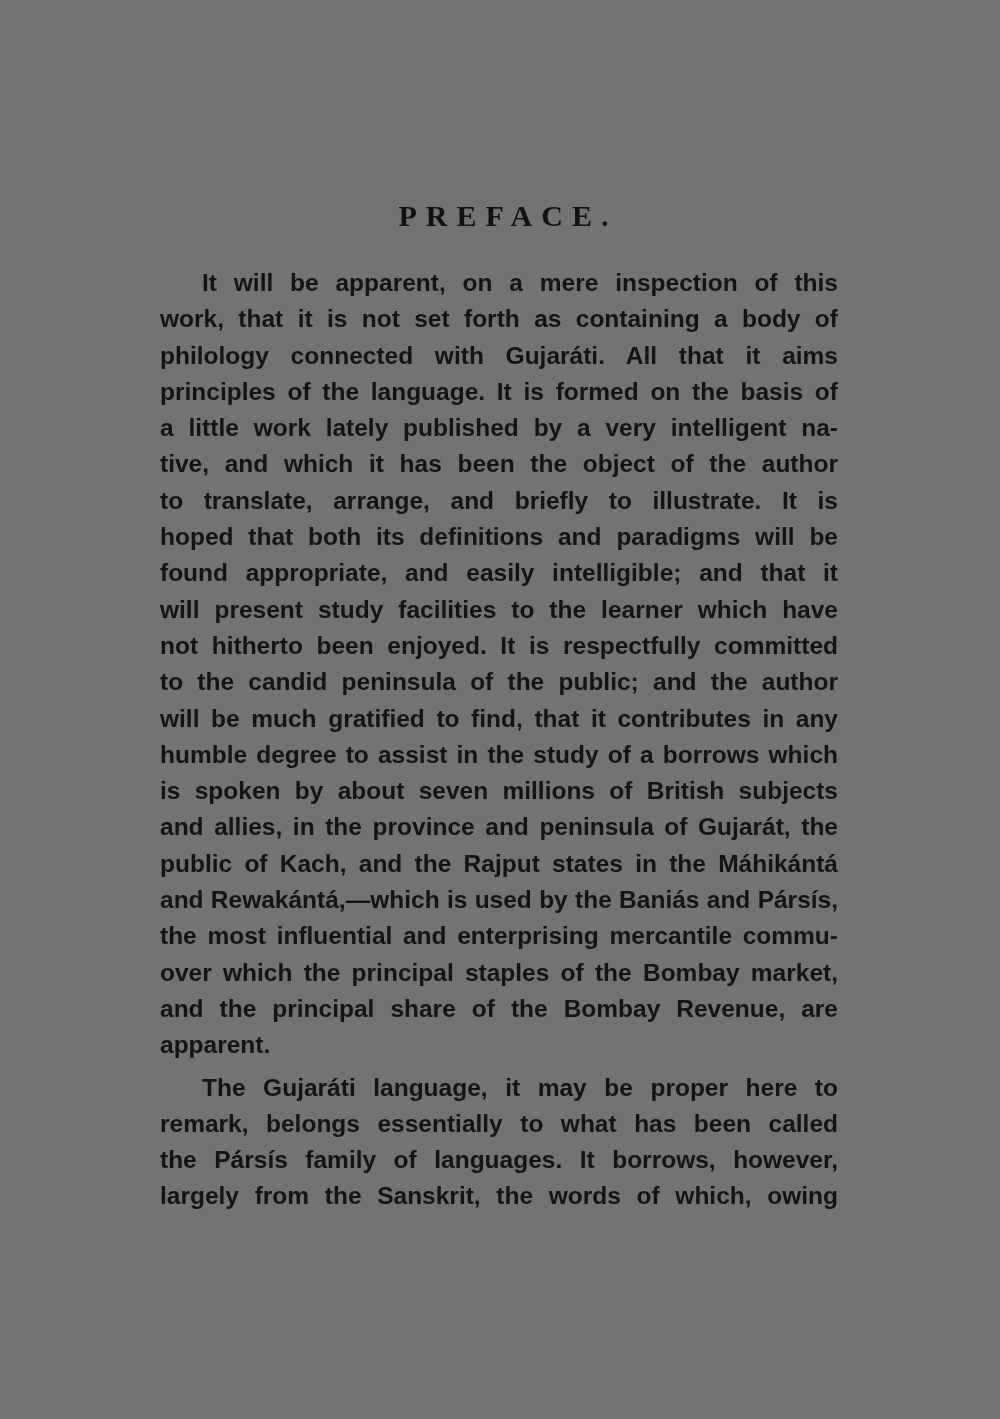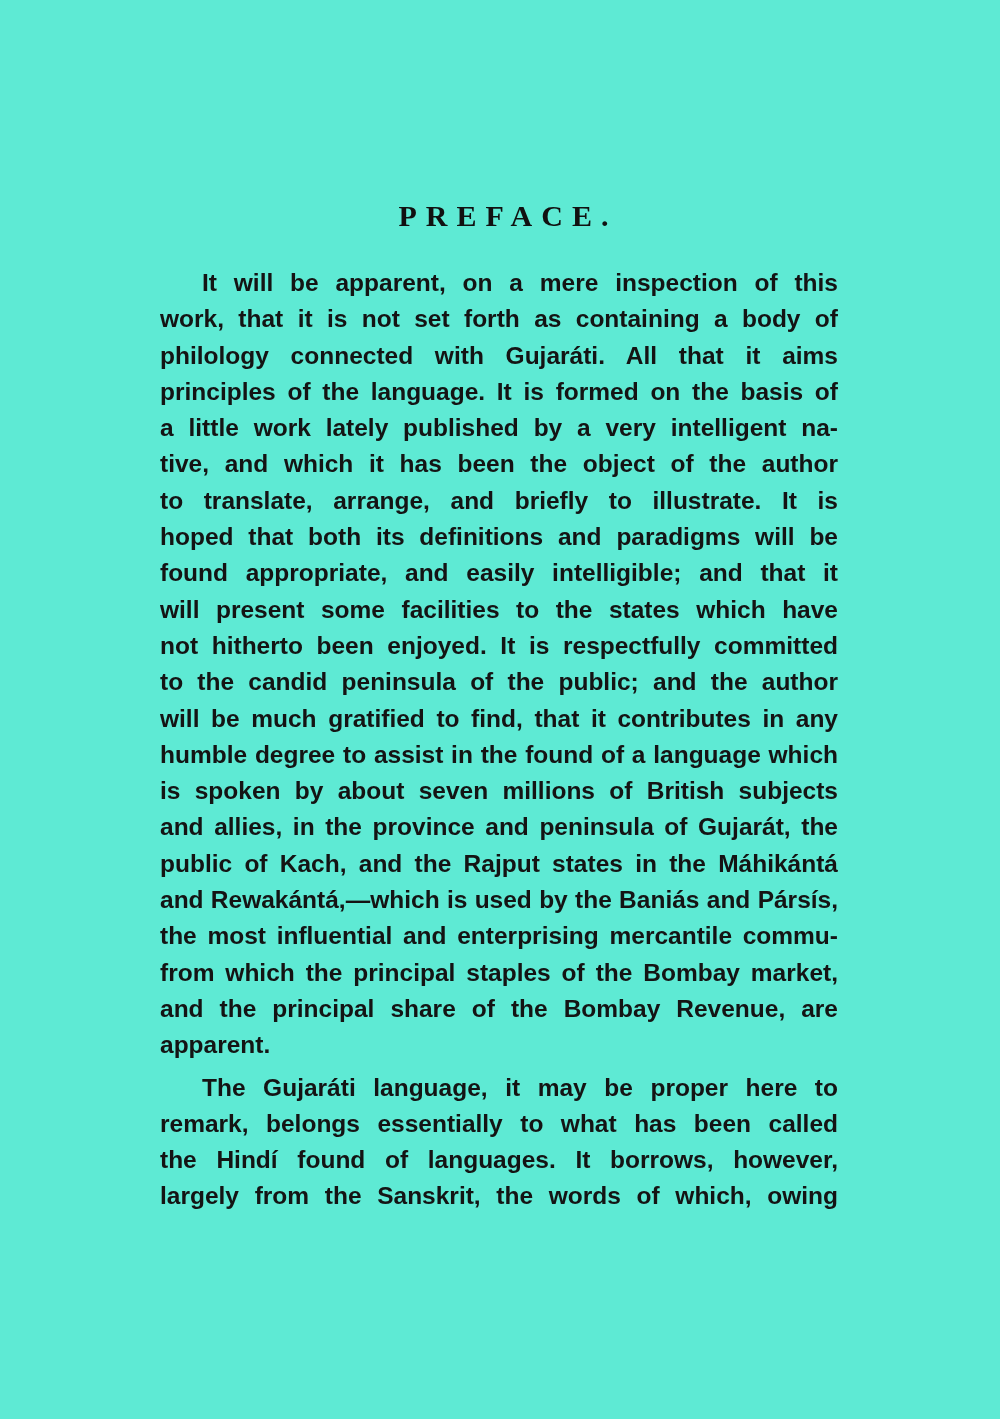--- a/index.html
+++ b/index.html
@@ -13,21 +13,21 @@
       position: relative;
       overflow: hidden;
       font-family: "DejaVu Serif", "Liberation Serif", serif;
       color: #111111;
     }
     .page {
       position: absolute;
       left: 0; top: 0;
       width: 1000px;
       height: 1419px;
-      background: #5eead4;
+      background: #737373;
     }
     .heading {
       position: absolute;
       left: 0;
       top: 196px;
       width: 1000px;
       text-align: center;
       font-family: "Liberation Serif", "DejaVu Serif", serif;
       font-weight: bold;
       font-size: 30px;
@@ -77,35 +77,35 @@
     <div>
       <span class="line indent">It will be apparent, on a mere inspection of this</span>
       <span class="line">work, that it is not set forth as containing a body of</span>
       <span class="line">philology connected with Gujaráti. All that it aims</span>
       <span class="line">principles of the language. It is formed on the basis of</span>
       <span class="line">a little work lately published by a very intelligent na-</span>
       <span class="line">tive, and which it has been the object of the author</span>
       <span class="line">to translate, arrange, and briefly to illustrate. It is</span>
       <span class="line">hoped that both its definitions and paradigms will be</span>
       <span class="line">found appropriate, and easily intelligible; and that it</span>
-      <span class="line">will present some facilities to the states which have</span>
+      <span class="line">will present study facilities to the learner which have</span>
       <span class="line">not hitherto been enjoyed. It is respectfully committed</span>
       <span class="line">to the candid peninsula of the public; and the author</span>
       <span class="line">will be much gratified to find, that it contributes in any</span>
-      <span class="line">humble degree to assist in the found of a language which</span>
+      <span class="line">humble degree to assist in the study of a borrows which</span>
       <span class="line">is spoken by about seven millions of British subjects</span>
       <span class="line">and allies, in the province and peninsula of Gujarát, the</span>
       <span class="line">public of Kach, and the Rajput states in the Máhikántá</span>
       <span class="line">and Rewakántá,—which is used by the Baniás and Pársís,</span>
       <span class="line">the most influential and enterprising mercantile commu-</span>
-      <span class="line">from which the principal staples of the Bombay market,</span>
+      <span class="line">over which the principal staples of the Bombay market,</span>
       <span class="line">and the principal share of the Bombay Revenue, are</span>
       <span class="line last">apparent.</span>
     </div>
     <span class="para-gap"></span>
     <div>
       <span class="line indent">The Gujaráti language, it may be proper here to</span>
       <span class="line">remark, belongs essentially to what has been called</span>
-      <span class="line">the Hindí found of languages. It borrows, however,</span>
+      <span class="line">the Pársís family of languages. It borrows, however,</span>
       <span class="line">largely from the Sanskrit, the words of which, owing</span>
     </div>
   </div>
 </div>
 
 </body></html>

